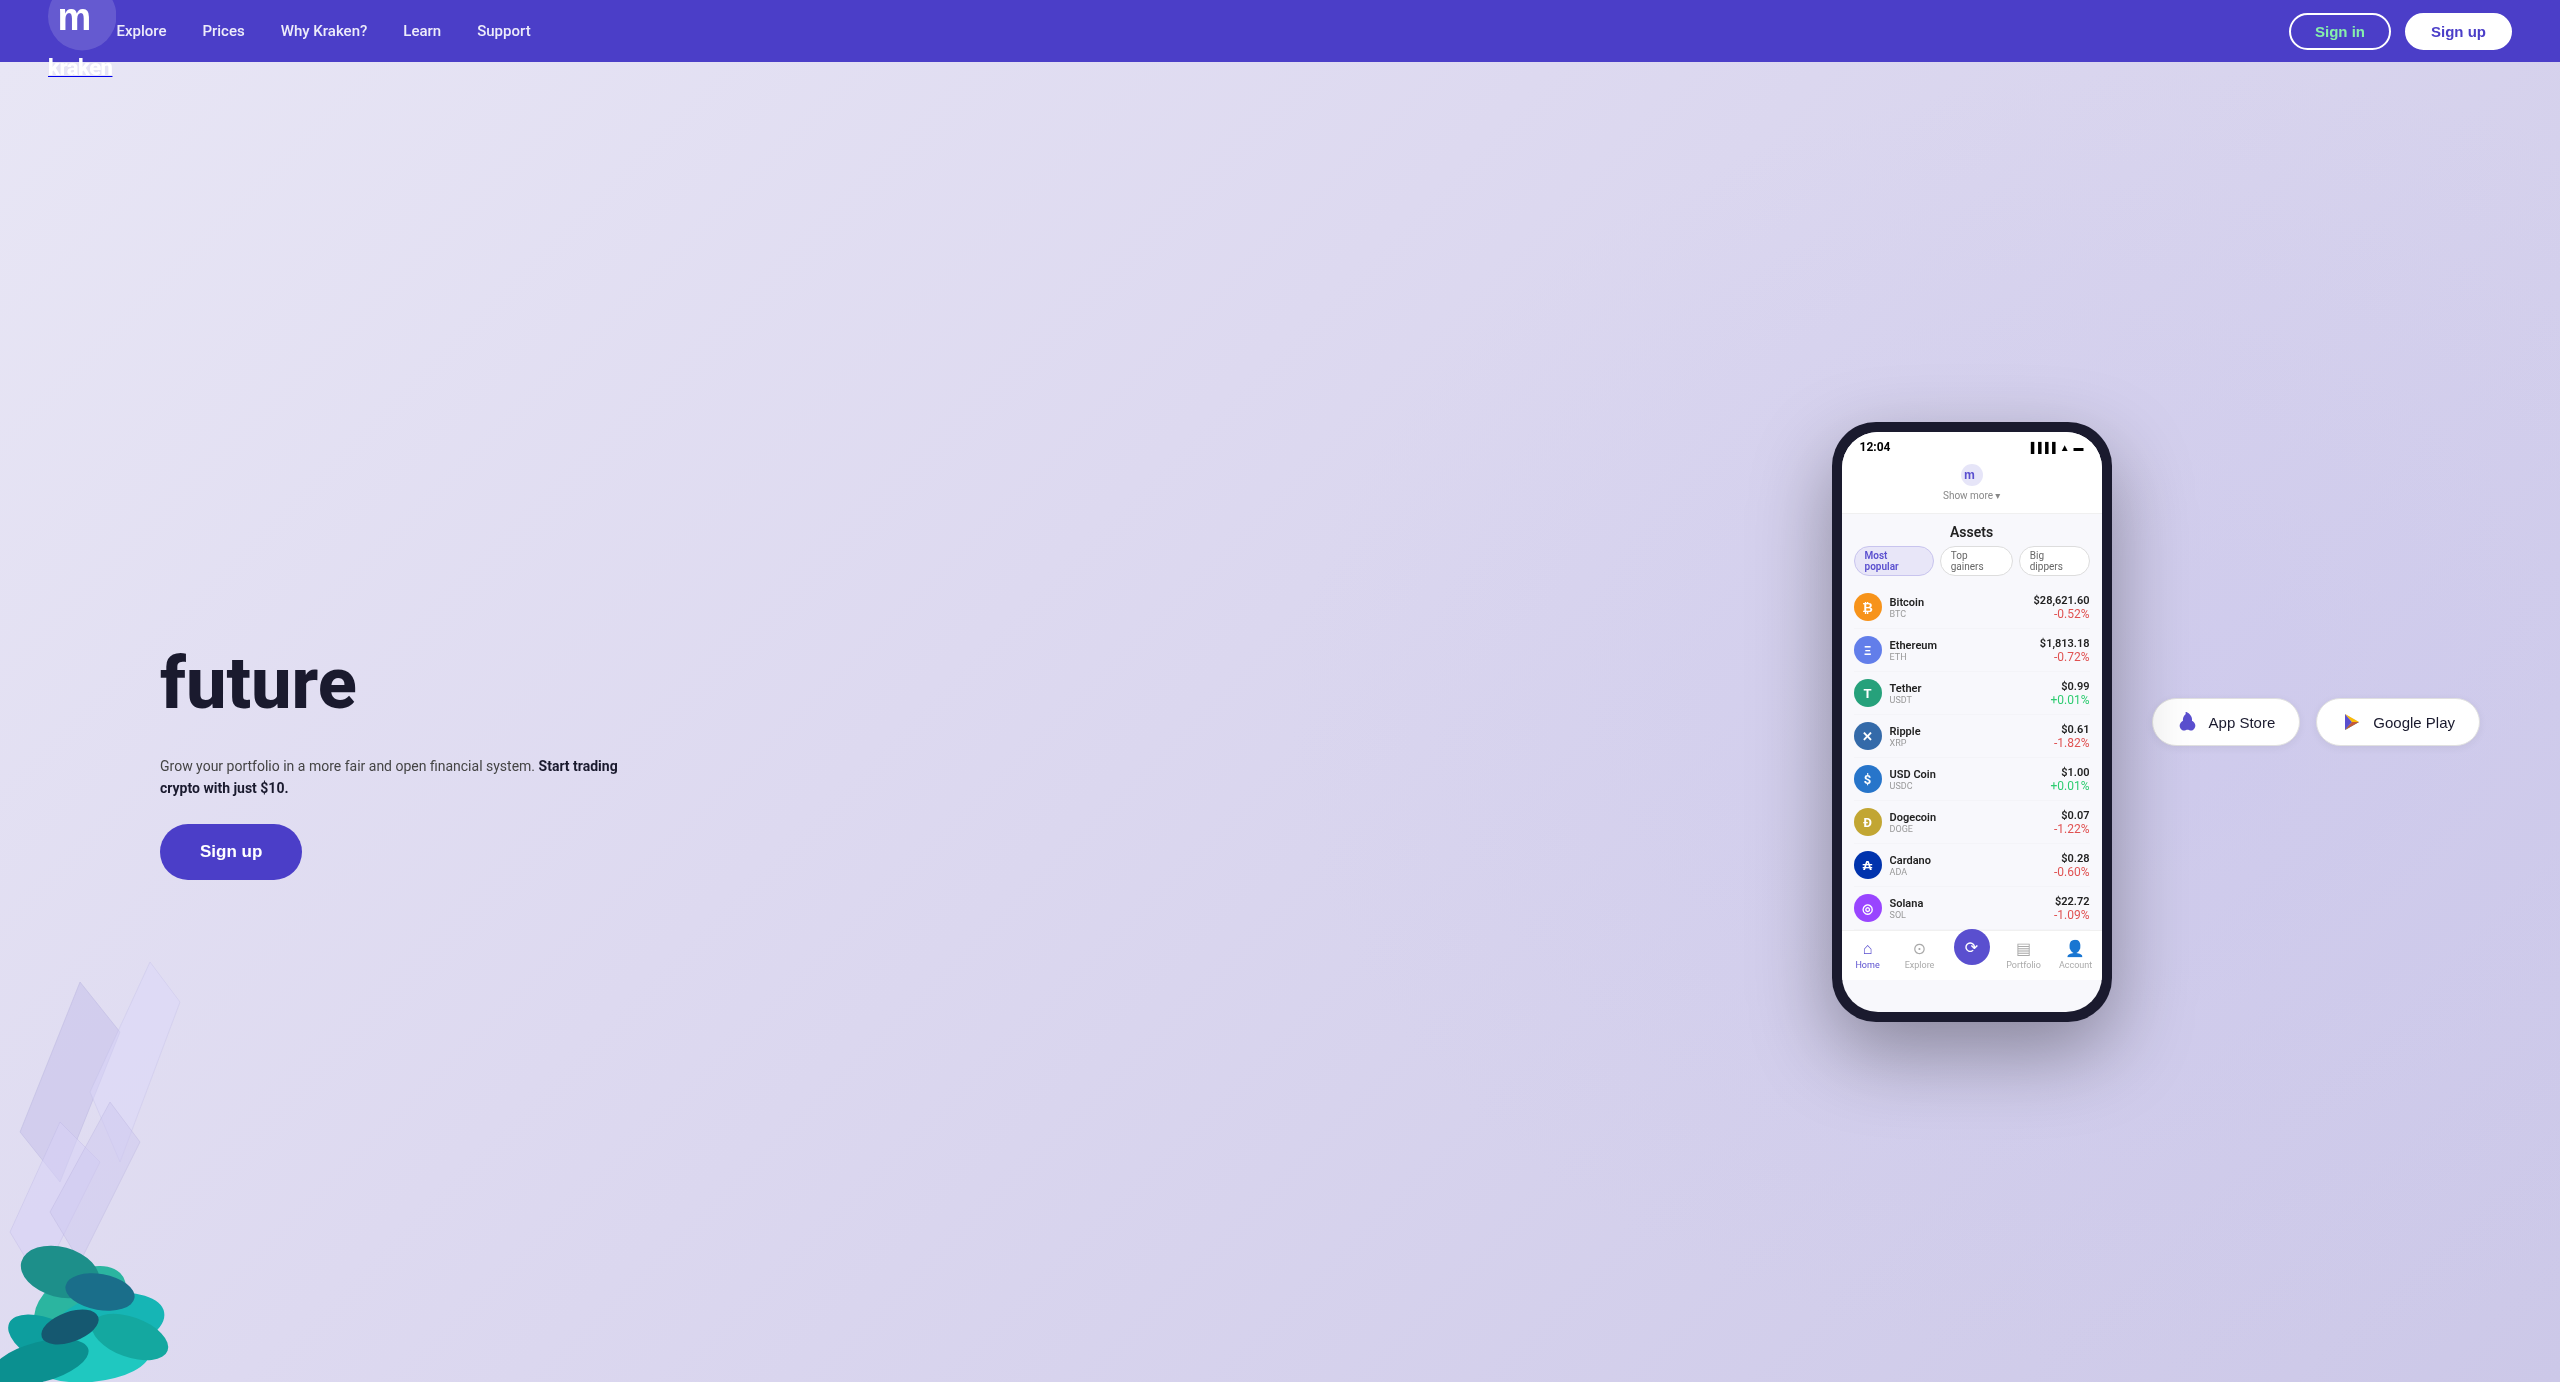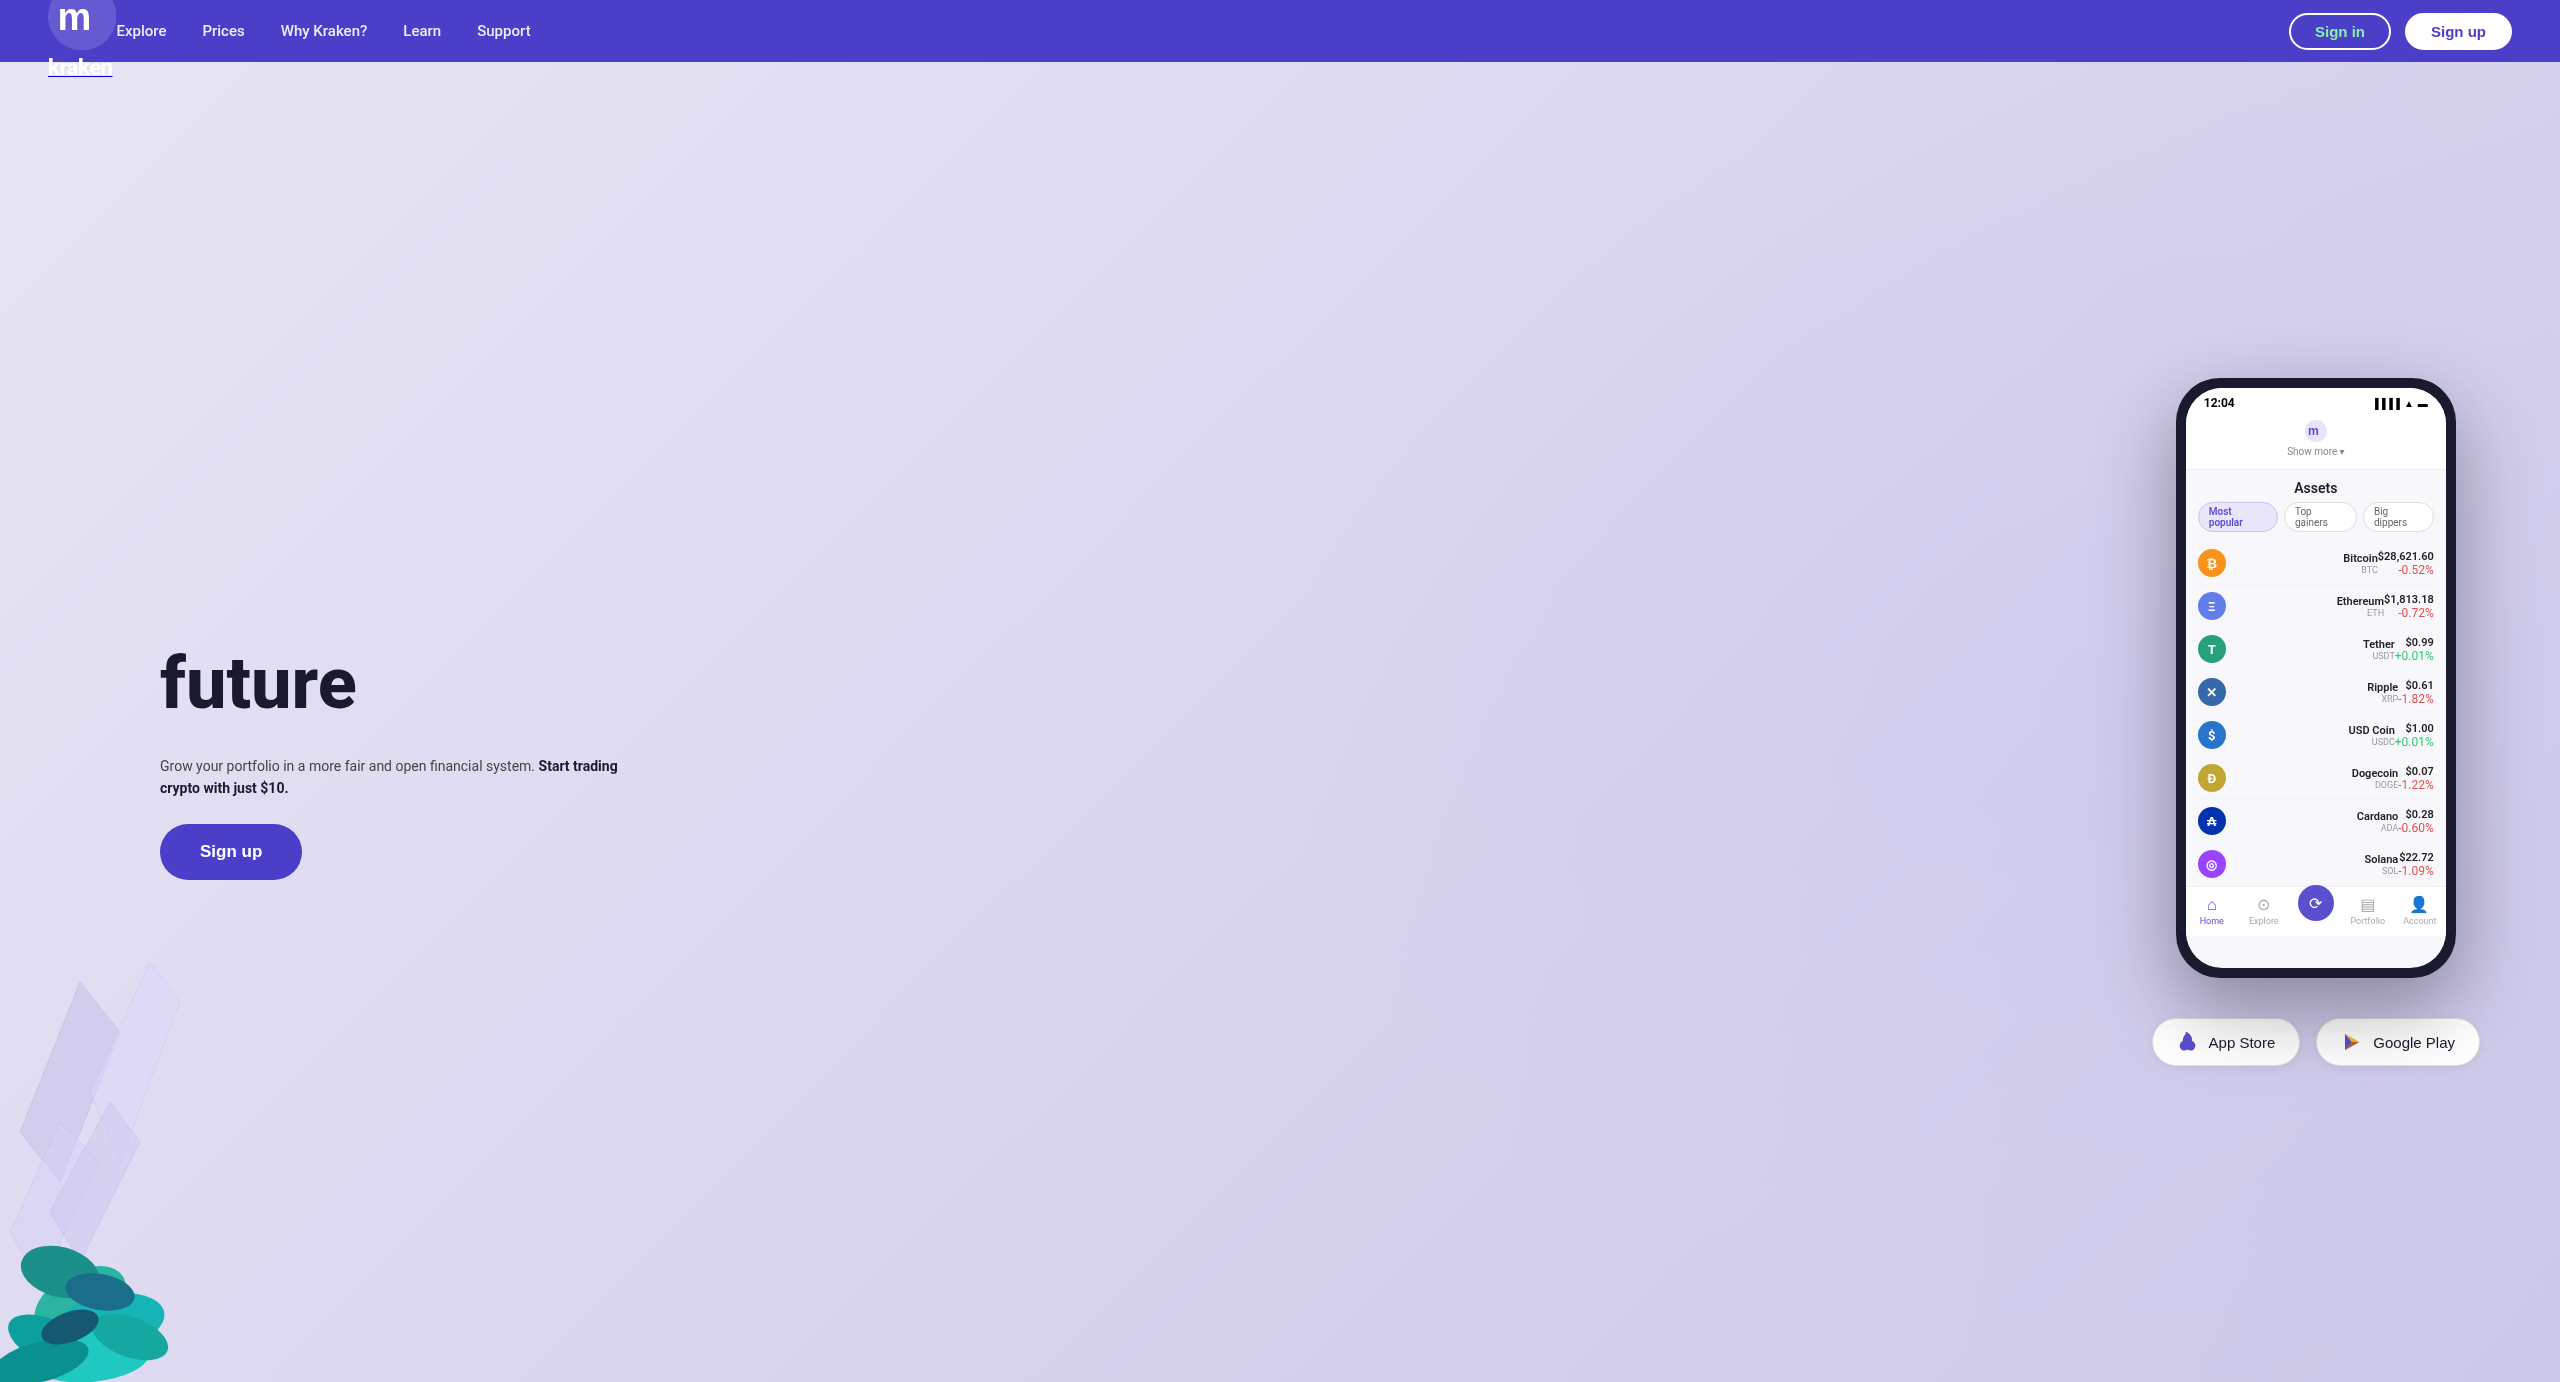--- a/index.html
+++ b/index.html
@@ -78,21 +78,20 @@
       position: absolute;
       left: 0; bottom: 0;
       width: 280px; height: 600px;
       z-index: 1;
     }
 
     
     .phone-container {
       flex: 0 0 auto;
       display: flex;
-      flex-direction: column;
       align-items: center;
       gap: 40px;
       z-index: 2;
       margin-left: auto;
     }
     .phone {
       width: 280px;
       background: #1a1a2e;
       border-radius: 44px;
       padding: 10px;
@@ -138,21 +137,21 @@
     .asset-list { padding: 0 12px; }
     .asset-row {
       display: flex; align-items: center; padding: 7px 0;
       border-bottom: 1px solid #f4f4f8;
     }
     .asset-icon {
       width: 28px; height: 28px; border-radius: 50%;
       display: flex; align-items: center; justify-content: center;
       font-size: 13px; font-weight: 700; margin-right: 8px; flex-shrink: 0;
     }
-    .asset-info { flex: 1; text-align: right; }
+    .asset-info { flex: 1; }
     .asset-name { font-size: 11px; font-weight: 600; color: #222; }
     .asset-symbol { font-size: 9px; color: #999; }
     .asset-price { text-align: right; }
     .asset-value { font-size: 11px; font-weight: 600; color: #222; }
     .asset-change { font-size: 12px; }
     .change-neg { color: #e05252; }
     .change-pos { color: #2ecc71; }
 
     
     .phone-bottom-nav {

